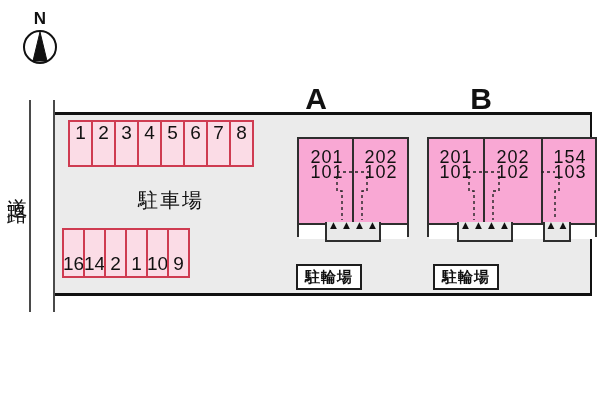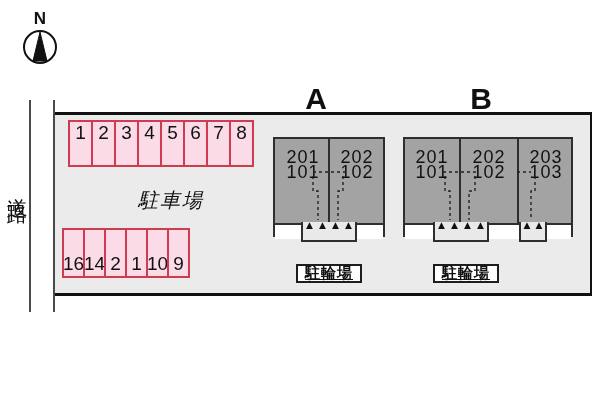--- a/index.html
+++ b/index.html
@@ -26,51 +26,51 @@
   .pk-row{position:absolute;display:flex;}
   #pk-row-top{left:68px;top:120px;height:47px;}
   #pk-row-bottom{left:62px;top:228px;height:50px;}
   .pk-cell{
     box-sizing:border-box;border:2px solid #cf3b51;background:#fbdce6;
     display:flex;justify-content:center;font-size:19px;color:#111;
   }
   #pk-row-top .pk-cell{width:25px;margin-left:-2px;align-items:flex-start;}
   #pk-row-bottom .pk-cell{width:23px;margin-left:-2px;align-items:flex-end;padding-bottom:1px;}
   .pk-cell:first-child{margin-left:0 !important;}
-  #parking-label{position:absolute;left:138px;top:187px;font-size:20px;font-weight:500;letter-spacing:2px;font-style:italic;}
+  #parking-label{position:absolute;left:138px;top:187px;font-size:20px;font-weight:500;letter-spacing:2px;}
   
   .bldg-letter{position:absolute;top:82px;font-size:30px;font-weight:bold;width:40px;text-align:center;}
   #bldg-a-letter{left:296px;}
   #bldg-b-letter{left:461px;}
   .bldg{
     position:absolute;top:137px;height:100px;box-sizing:border-box;
-    background:#a3a3a3;border:2px solid #2e2e2e;
+    background:#f9a8d4;border:2px solid #2e2e2e;margin-left:24px;
   }
   #bldg-a{left:273px;width:112px;}
   #bldg-b{left:403px;width:170px;}
   .divider{position:absolute;top:0;width:2px;background:#2e2e2e;}
   .unit-label{
     position:absolute;top:11px;text-align:center;font-size:18px;line-height:15px;letter-spacing:1px;
   }
   .white-strip{
     position:absolute;top:84px;height:16px;background:#ffffff;box-sizing:border-box;
     border-top:2px solid #2e2e2e;
   }
   .notch{
     position:absolute;top:83px;height:20px;background:#e9e9e9;box-sizing:border-box;
     border-left:2px solid #2e2e2e;border-right:2px solid #2e2e2e;border-bottom:2px solid #2e2e2e;
     z-index:5;display:flex;justify-content:space-around;align-items:flex-start;
   }
   .tri{font-family:"DejaVu Sans",sans-serif;font-size:9px;line-height:9px;color:#111;margin-top:-1px;}
   .connectors{position:absolute;left:0;top:0;z-index:3;}
   
   .bike-box{
-    position:absolute;top:264px;width:66px;height:19px;box-sizing:border-box;background:#fff;
+    position:absolute;top:264px;width:66px;height:26px;box-sizing:border-box;background:#fff;
     border:2px solid #1d1d1d;display:flex;align-items:center;justify-content:center;
-    font-size:15px;font-weight:600;letter-spacing:1px;z-index:6;text-decoration:underline;
+    font-size:15px;font-weight:600;letter-spacing:1px;z-index:6;
   }
   #bike-box-a{left:296px;}
   #bike-box-b{left:433px;}
   
   #watermark{
     position:absolute;left:212px;top:176px;z-index:40;font-size:40px;font-weight:bold;
     letter-spacing:8px;color:rgba(255,255,255,0.62);pointer-events:none;white-space:nowrap;
   }
 </style>
 </head>
@@ -149,21 +149,21 @@
     <div class="divider" style="left:112px;height:84px;"></div>
     <div class="unit-label" style="left:5px;width:44px;">
       <div>201</div>
       <div>101</div>
     </div>
     <div class="unit-label" style="left:62px;width:44px;">
       <div>202</div>
       <div>102</div>
     </div>
     <div class="unit-label" style="left:119px;width:44px;">
-      <div>203</div>
+      <div>154</div>
       <div>103</div>
     </div>
     <svg class="connectors" width="166" height="96">
       <g fill="none" stroke="#222" stroke-width="1.4" stroke-dasharray="3 3">
         <path d="M38,33 H74"></path>
         <path d="M112,33 H126"></path>
         <path d="M40,37 V52 H45 V81"></path>
         <path d="M70,37 V52 H64 V81"></path>
         <path d="M130,37 V52 H126 V81"></path>
       </g>

